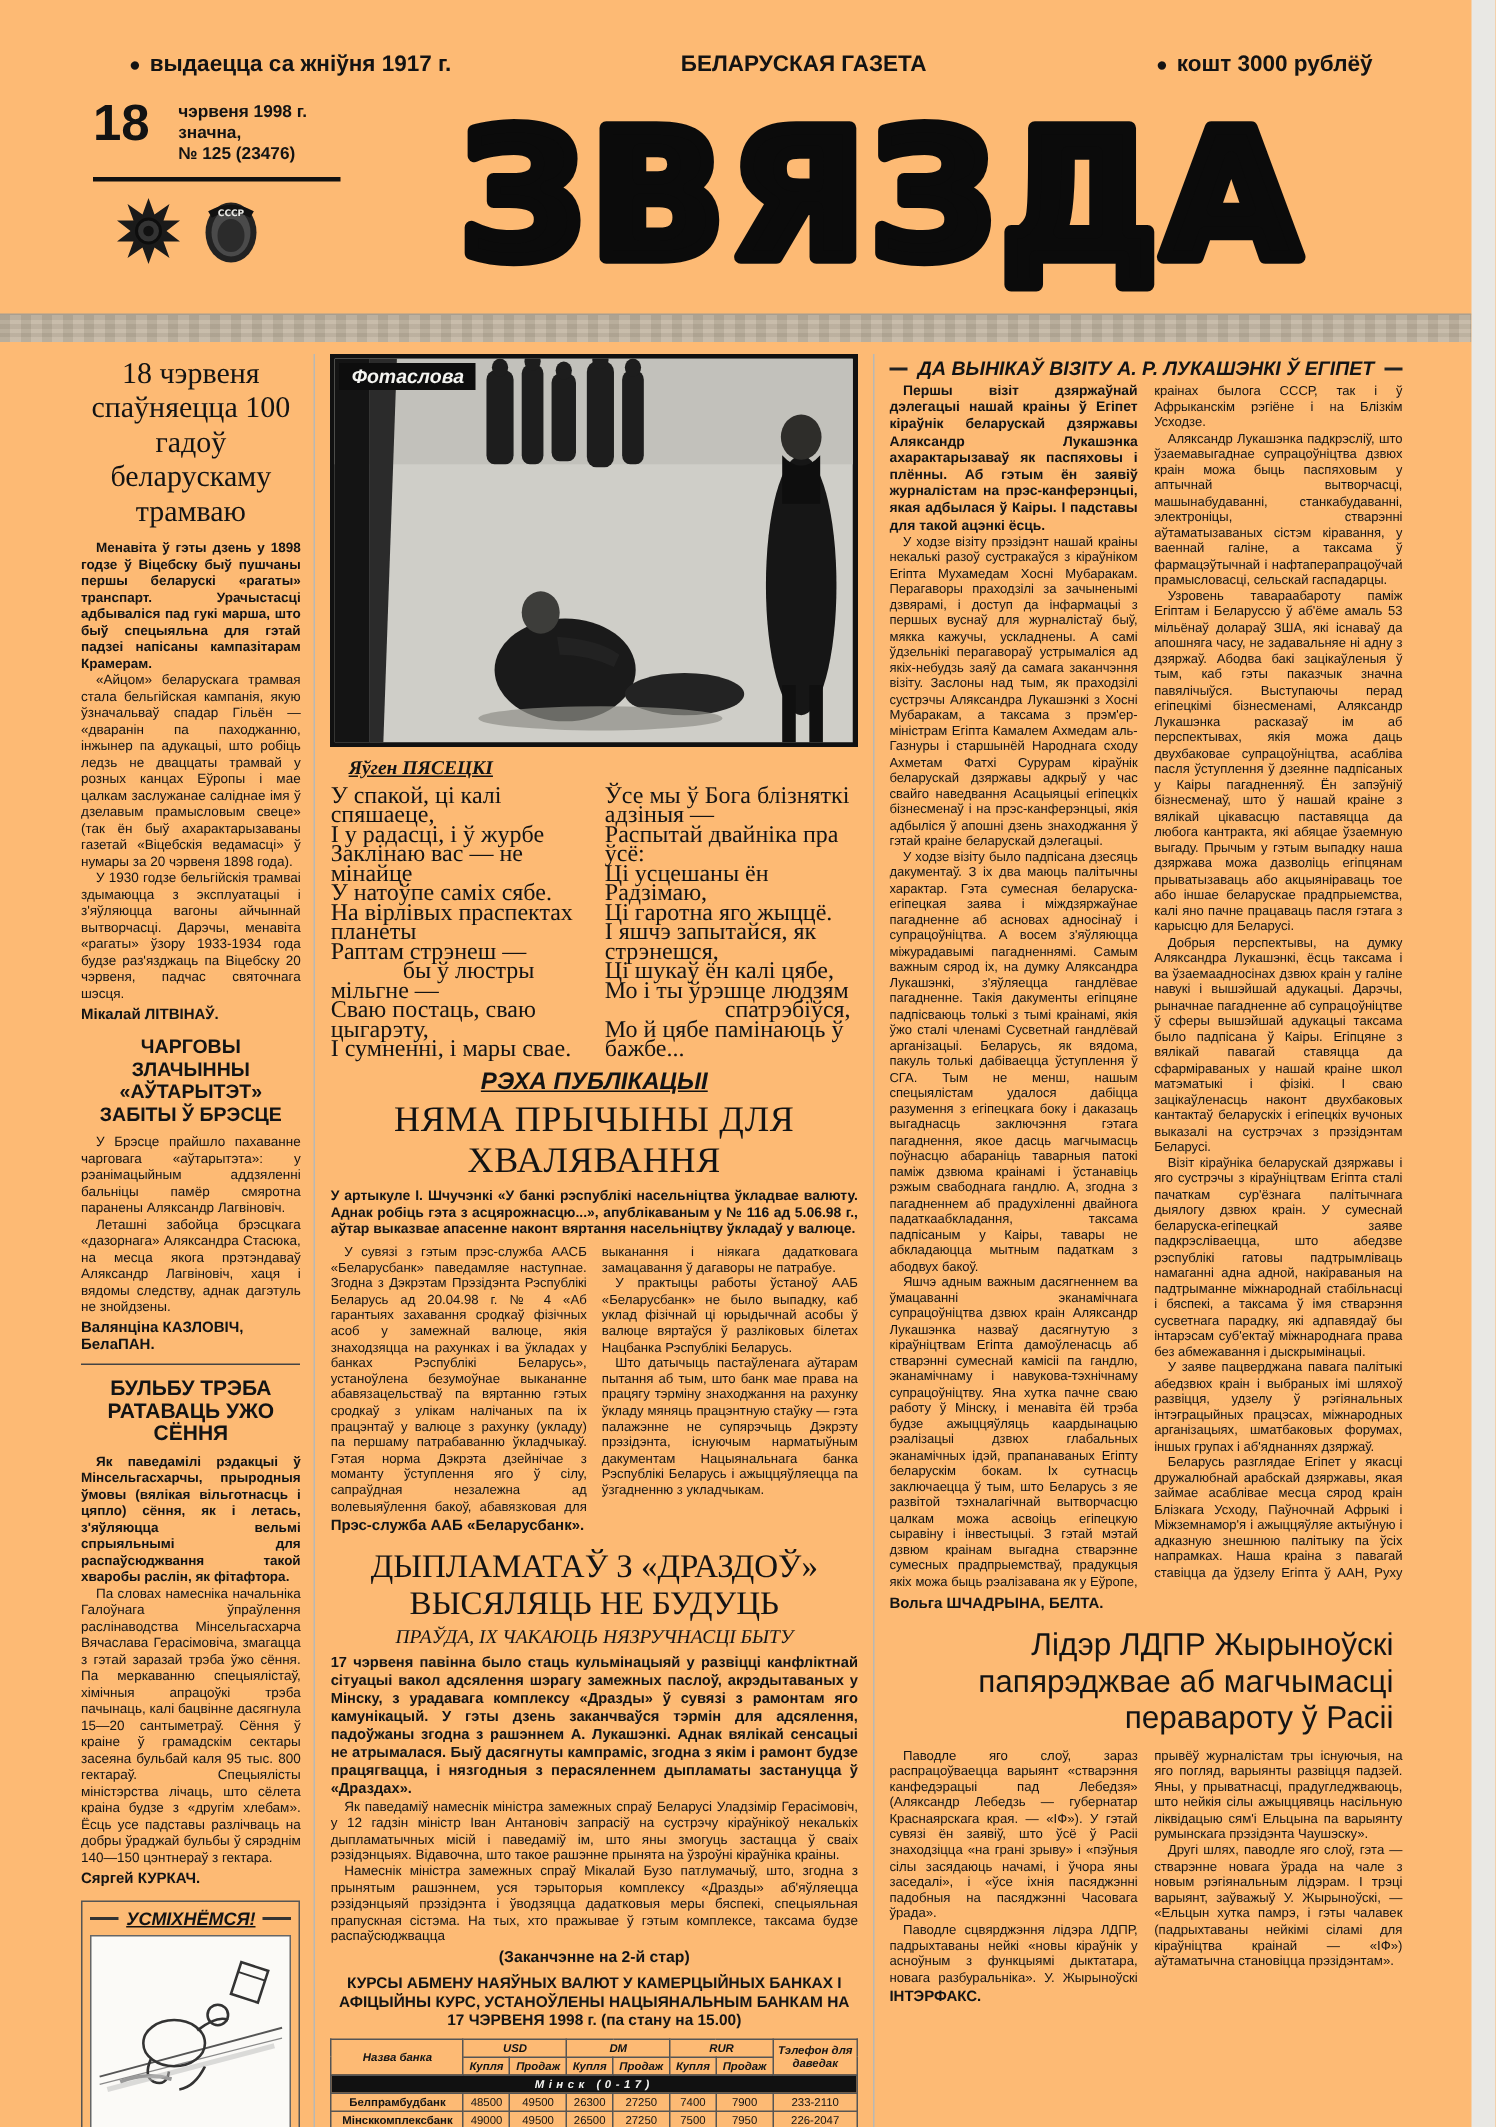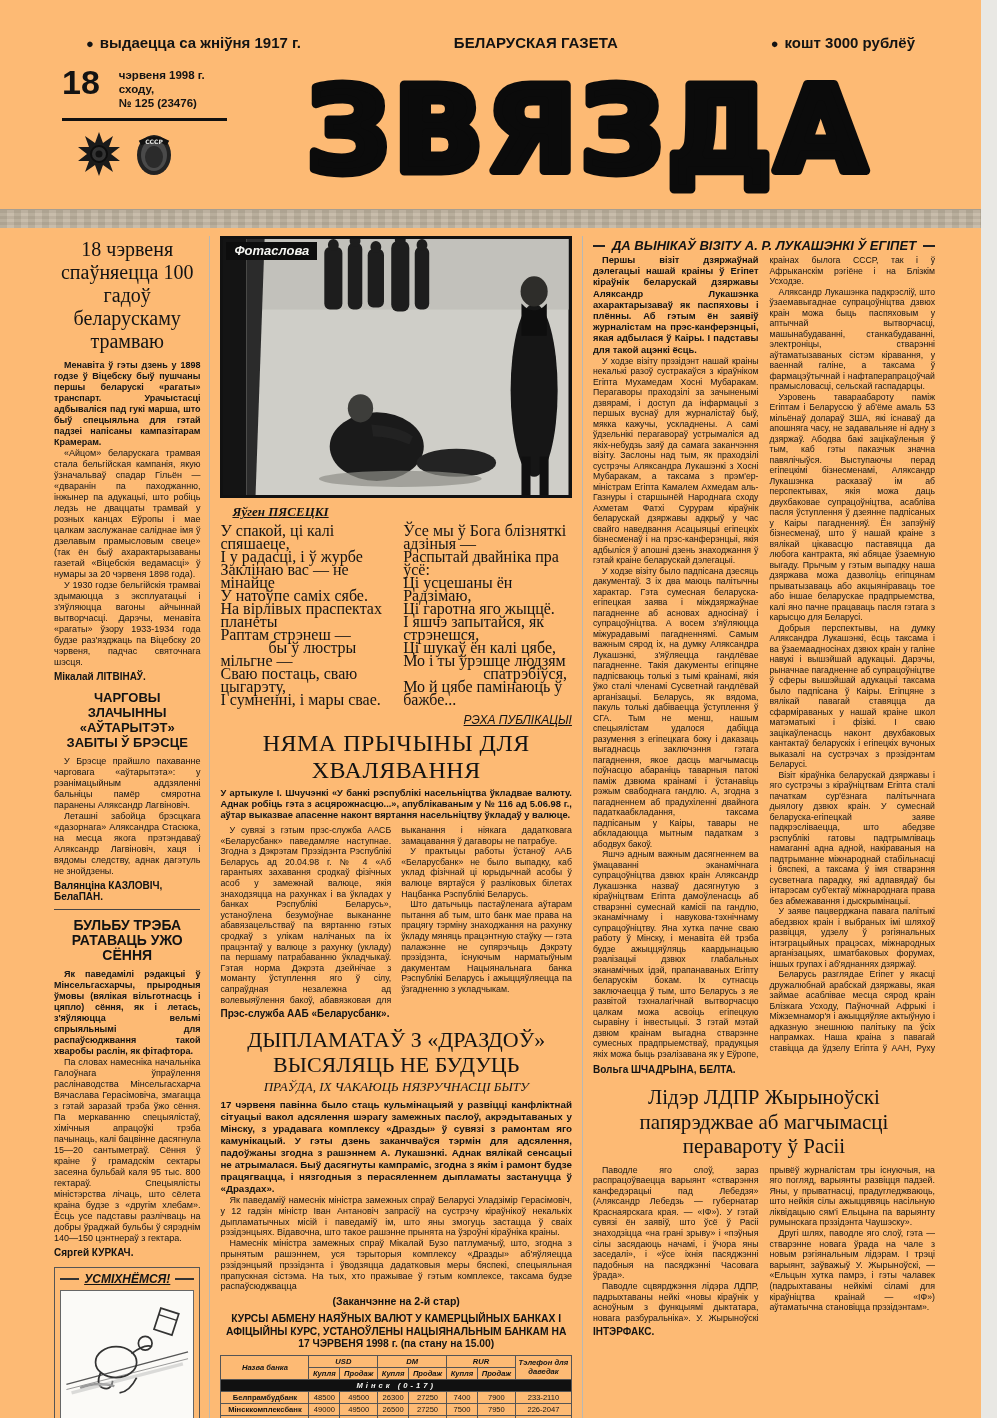--- a/index.html
+++ b/index.html
@@ -47,21 +47,21 @@
   .smile-title span { font-weight:bold; font-style:italic; font-size:12px; text-decoration:underline; white-space:nowrap; }
   .cartoon-frame { border:1px solid #666; padding:2px; background:#fbfaf7; }
   
   .photo-wrap { position:relative; width:100%; height:262px; background:#111; padding:3px; }
   .photo-label { position:absolute; left:6px; top:6px; background:#0d0d0d; color:#f4f4f0;
     font-style:italic; font-weight:bold; font-size:13px; padding:1px 8px 2px; }
   .poem-author { font-family:"Liberation Serif", serif; font-weight:bold; font-style:italic;
     font-size:13px; text-decoration:underline; margin:6px 0 4px 12px; }
   .poem { display:flex; gap:14px; font-family:"Liberation Serif", serif; font-size:16px; line-height:13px; }
   .poem .stanza { flex:1; white-space:pre-wrap; }
-  .echo-kicker { text-align:right; font-weight:normal; font-style:italic; font-size:12px;
+  .echo-kicker { text-align:center; font-weight:bold; font-style:italic; font-size:16px;
     text-decoration:underline; margin:7px 0 3px; }
   .echo-title { font-family:"Liberation Serif", serif; font-size:24px; text-align:center;
     font-weight:normal; letter-spacing:.5px; margin-bottom:4px; }
   .center-lead { font-weight:bold; font-size:9.3px; line-height:11px; text-align:justify; margin-bottom:4px; }
   .two-col { column-count:2; column-gap:10px; }
   .echo-body p, .ldpr-body p { font-size:8.8px; line-height:10.6px; text-align:justify; text-indent:9px; }
   .drozdy-title { font-family:"Liberation Serif", serif; font-size:22px; line-height:25px;
     text-align:center; font-weight:normal; margin:8px 0 2px; }
   .drozdy-sub { font-family:"Liberation Serif", serif; font-style:italic; font-size:13px;
     text-align:center; margin-bottom:4px; }
@@ -80,22 +80,22 @@
   .agency { text-align:right; font-weight:bold; font-size:8.6px; margin:1px 0 2px; }
   
   .egypt-kicker { display:flex; align-items:center; gap:7px; margin:2px 0 2px; }
   .egypt-kicker .line { flex:1; border-top:2px solid #222; }
   .egypt-kicker span { font-weight:bold; font-style:italic; font-size:13px; white-space:nowrap; }
   .egypt-title { font-family:"Liberation Serif", serif; font-size:25px; text-align:center;
     font-weight:normal; letter-spacing:1px; margin:1px 0 5px; }
   .egypt-body { column-count:2; column-gap:11px; column-fill:auto; height:806px; overflow:hidden; }
   .egypt-body p { font-size:8.7px; line-height:10.5px; text-align:justify; text-indent:9px; }
   .egypt-body p.lead { font-size:9.3px; line-height:11.2px; }
-  .ldpr-title { font-family:Liberation Serif, serif; font-size:21px; line-height:24.5px;
-    text-align:center; font-weight:normal; margin:10px 6px 6px; }
+  .ldpr-title { font-family:Liberation Sans, sans-serif; font-size:21px; line-height:24.5px;
+    text-align:right; font-weight:normal; margin:10px 6px 6px; }
   .ldpr-body { column-count:2; column-gap:11px; }
 </style>
 </head>
 <body>
 
 <div class="page">
 
   <div class="top-row">
     <div class="top-note">
       <span class="bullet">●</span><span>выдаецца са жніўня 1917 г.</span>
@@ -105,21 +105,21 @@
       <span class="bullet">●</span><span>кошт 3000 рублёў</span>
     </div>
   </div>
 
   <div class="mast-row">
     <div class="date-block">
       <div class="date-top">
         <div class="day-num">18</div>
         <div class="date-lines">
           <div>чэрвеня 1998 г.</div>
-          <div>сходу,</div>
+          <div>значна,</div>
           <div>№ 125 (23476)</div>
         </div>
       </div>
       <div class="date-rule"></div>
       <div class="medals">
         <svg width="42" height="46" viewBox="0 0 42 46">
           <polygon points="21,1 25,12 35,5 31,16 42,16 33,23 42,30 31,30 35,41 25,34 21,45 17,34 7,41 11,30 0,30 9,23 0,16 11,16 7,5 17,12" fill="#1a1a1a"></polygon>
           <circle cx="21" cy="23" r="8" fill="#333" stroke="#0d0d0d" stroke-width="2"></circle>
           <circle cx="21" cy="23" r="3.5" fill="#111"></circle>
         </svg>

